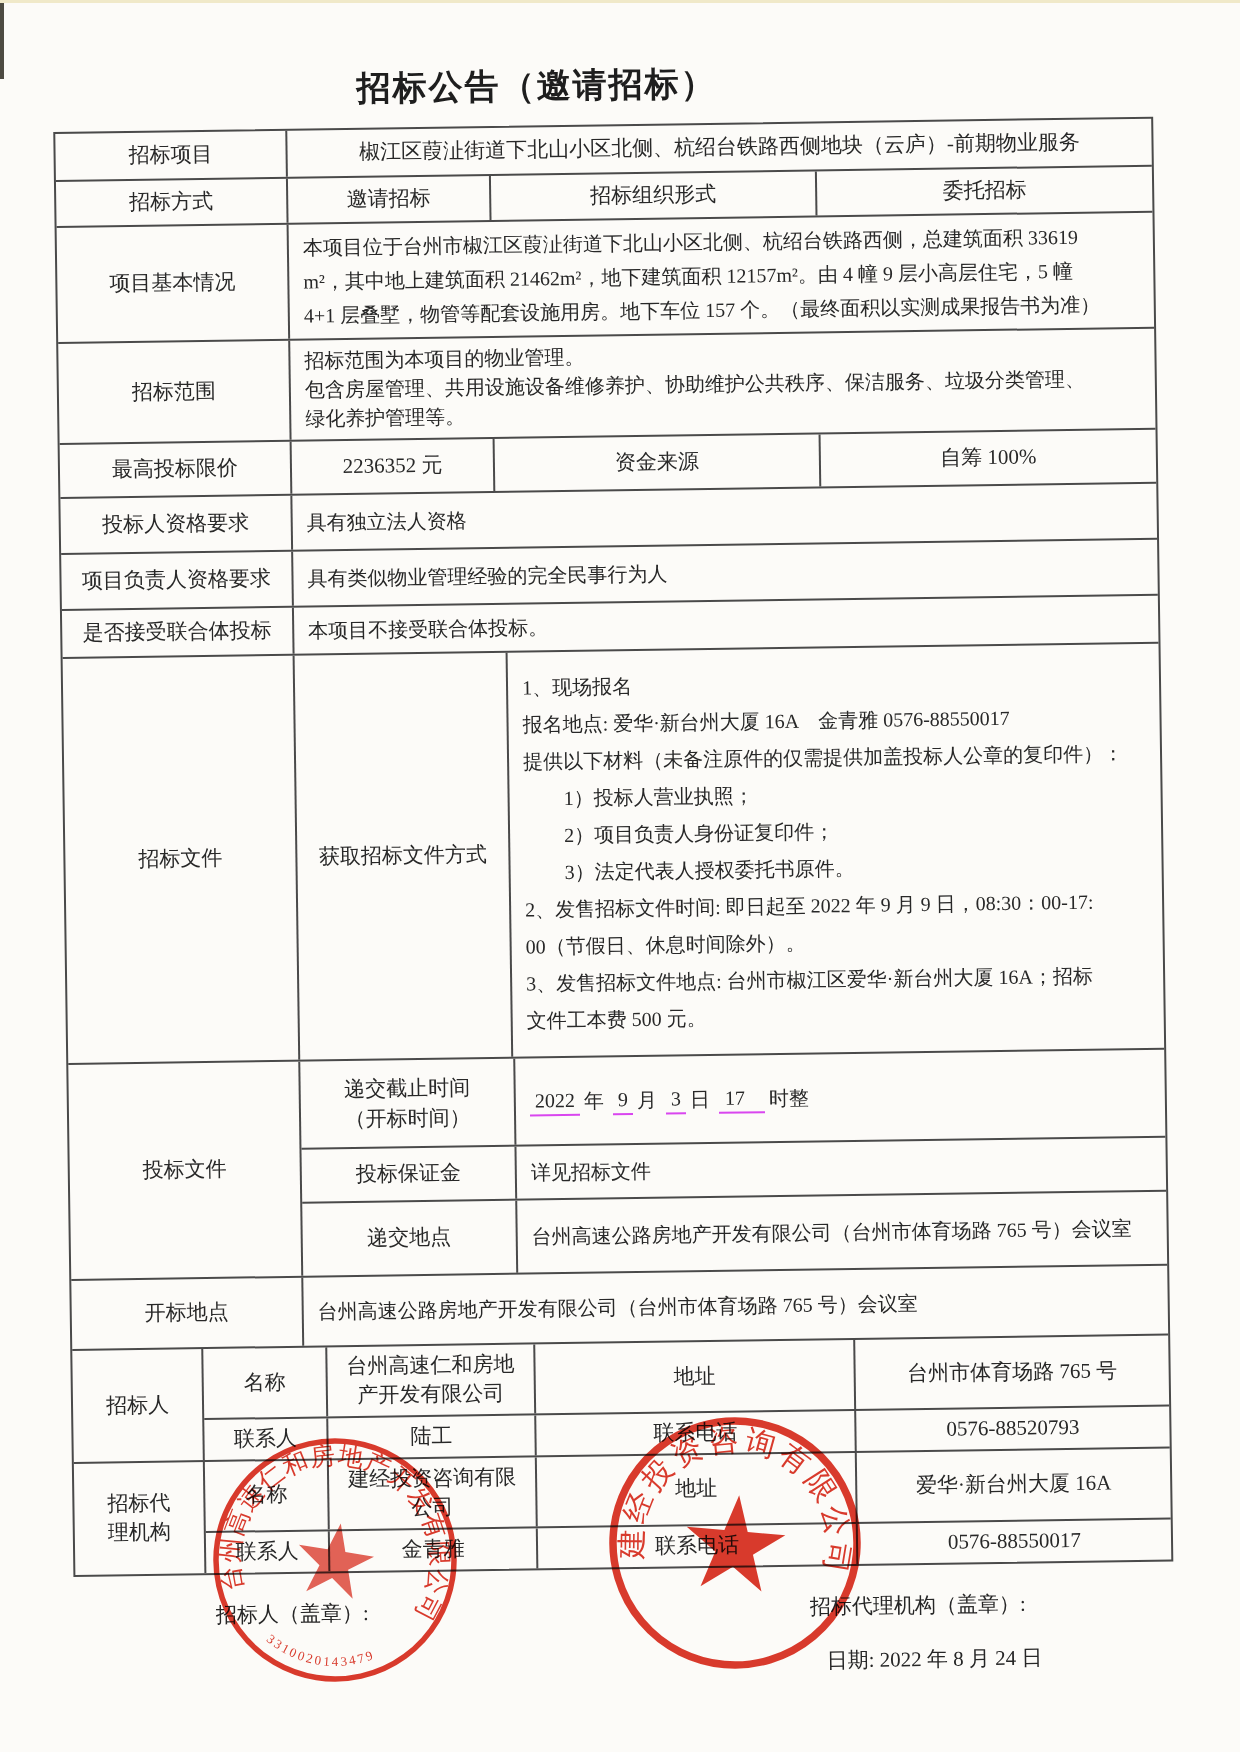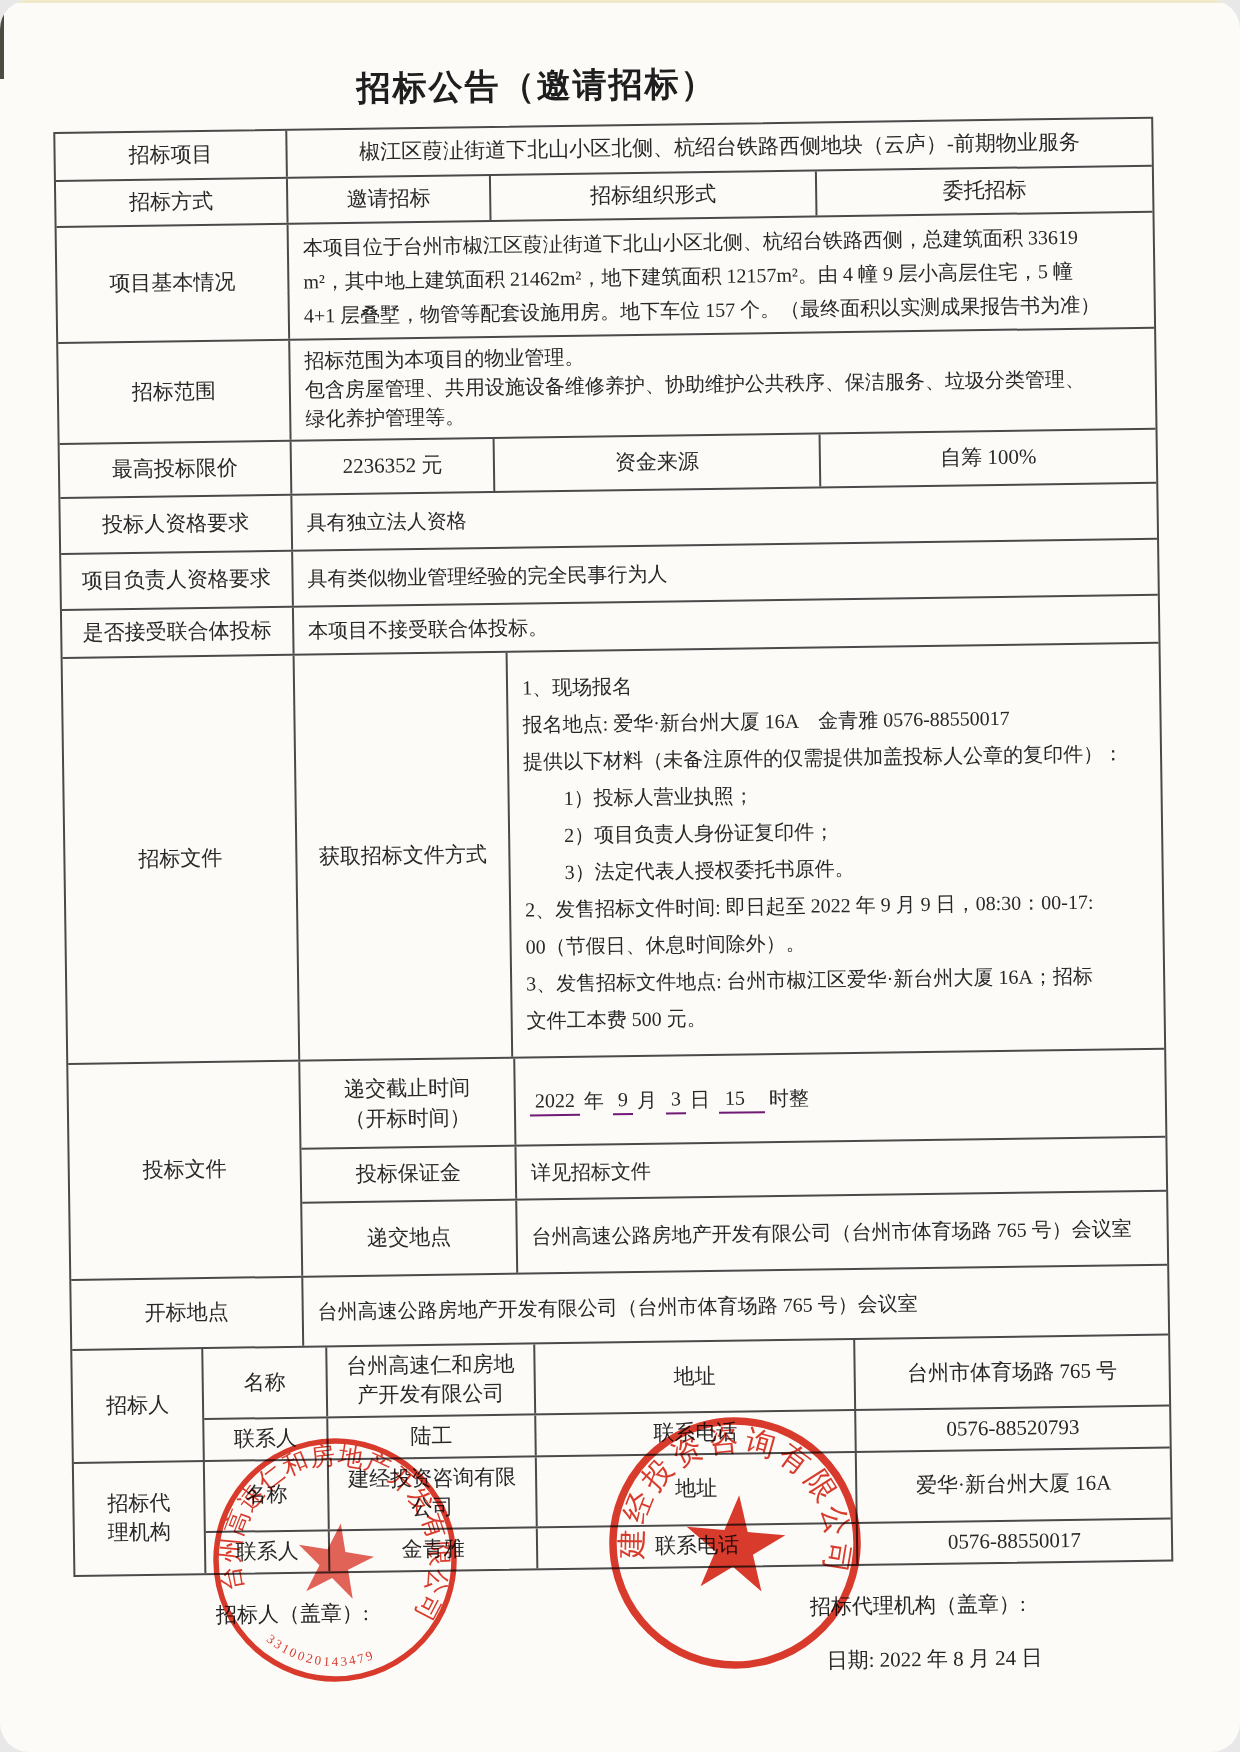--- a/index.html
+++ b/index.html
@@ -3,21 +3,20 @@
 <meta charset="utf-8">
 <style>
   html,body{margin:0;padding:0;background:#e8e8e8;}
   .page{
     position:relative;
     width:1240px;height:1752px;
     background:#fcfbf8;
     overflow:hidden;
     font-family:"Liberation Serif","DejaVu Serif",serif;
     color:#262626;
-    border-radius:29px;
   }
   
   .edge-top{position:absolute;left:0;top:0;width:100%;height:3px;background:#ece5bd;opacity:.8;}
   .edge-left{position:absolute;left:0;top:3px;width:4px;height:76px;background:#4d4b42;}
 
   
   .doc{
     position:absolute;left:63px;top:70px;width:1100px;
     transform:rotate(-0.8deg);
     transform-origin:0 760px;
@@ -60,21 +59,21 @@
   
   .stack{flex:1 1 auto;display:flex;flex-direction:column;border-left:2px solid #4a4a4a;min-width:0;}
   .subrow{display:flex;border-top:2px solid #4a4a4a;align-items:stretch;flex:0 0 auto;}
   .subrow:first-child{border-top:none;}
   .subrow .cell:first-child{border-left:none;}
   
   .lh-basic{line-height:34px;}
   .lh-scope{line-height:29px;}
   .lh-docs{line-height:37px;padding-top:10px;padding-bottom:10px;}
   
-  .u{border-bottom:2px solid #701a75;padding:0 5px;display:inline-block;}
+  .u{border-bottom:2px solid #d946ef;padding:0 5px;display:inline-block;}
   .u.uh{padding:0 20px 0 6px;}
   .unit{margin:0 9px 0 4px;display:inline-block;}
   .deadline-cell{font-size:21px;}
   
   .footer{position:relative;height:140px;font-size:21px;color:#262626;}
   .seal-label{position:absolute;top:26px;}
   .seal-label.l{left:142px;}
   .seal-label.r{left:736px;}
   .date-line{position:absolute;left:752px;top:80px;}
   
@@ -162,21 +161,21 @@
           <div class="subrow" style="min-height:86px">
             <div class="cell wC2 pre" style="line-height:30px">递交截止时间
 （开标时间）</div>
             <div class="cell left grow deadline-cell">
               <span class="u">2022</span>
                 <span class="unit">年</span>
                 <span class="u">9</span>
                 <span class="unit">月</span>
                 <span class="u">3</span>
                 <span class="unit">日</span>
-                <span class="u uh">15</span>
+                <span class="u uh">17</span>
                 <span class="unit">时整</span>
             </div>
           </div>
           <div class="subrow" style="min-height:52px">
             <div class="cell wC2">投标保证金</div>
             <div class="cell left grow">详见招标文件</div>
           </div>
           <div class="subrow" style="min-height:72px">
             <div class="cell wC2">递交地点</div>
             <div class="cell left grow">台州高速公路房地产开发有限公司（台州市体育场路 765 号）会议室</div>

